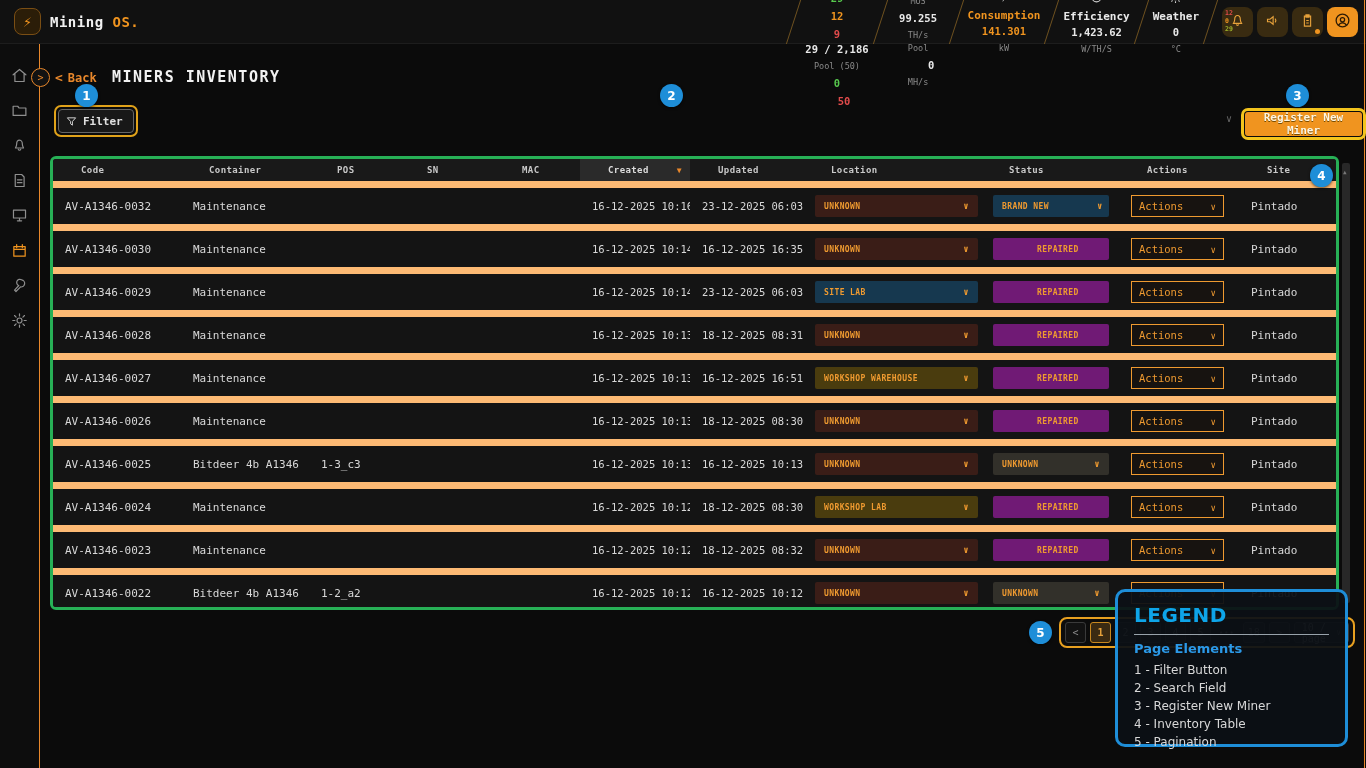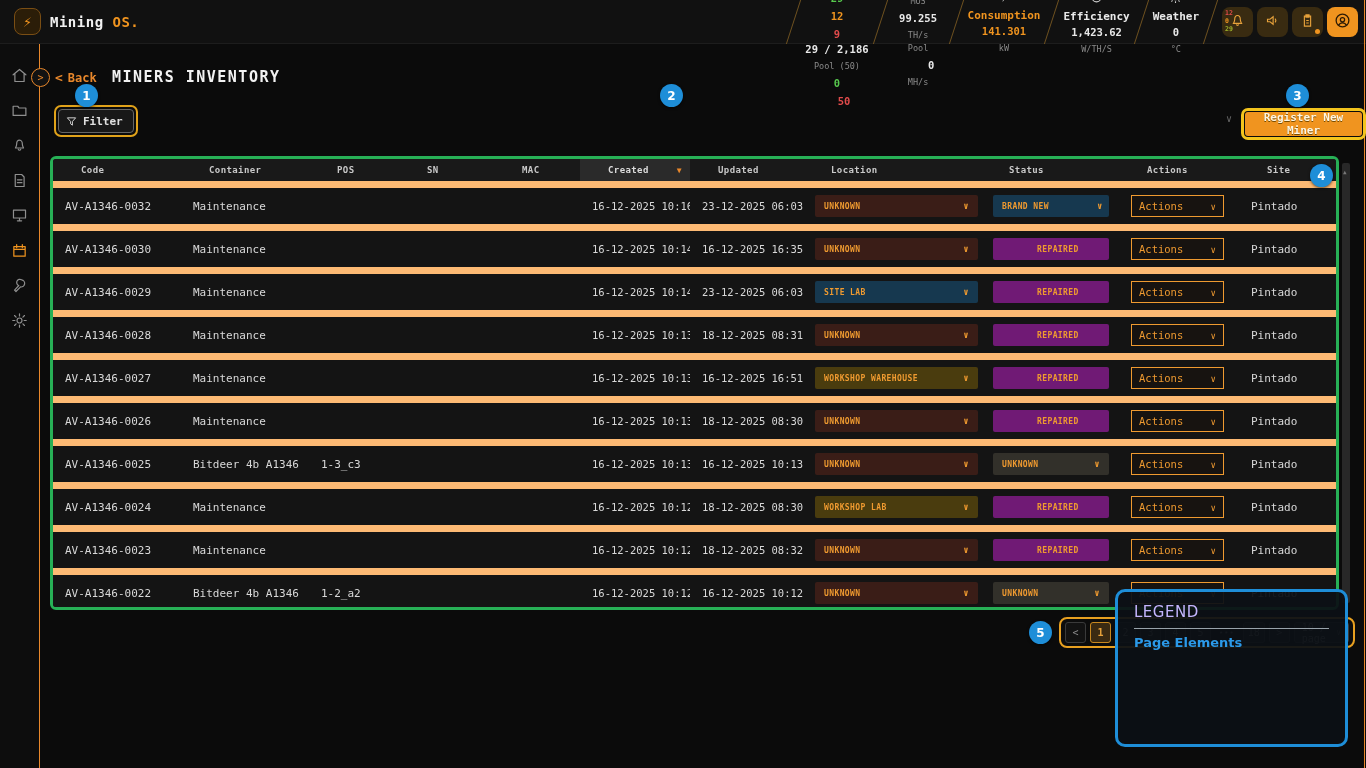--- a/index.html
+++ b/index.html
@@ -74,21 +74,21 @@
   .pbtn.active { background:#3a2a12; border-color:#c8881f; color:#e8a23b; font-weight:bold; }
   .pbtn.dots { border:none; background:transparent; letter-spacing:1px; font-size:7px; }
   .psize { height:21px; border:1px solid #3a3a3a; border-radius:3px; color:#8d8d8d; font-size:10px; display:flex; align-items:center; gap:6px; padding:0 7px; cursor:pointer; background:#121212; }
   .psize::after { content:"∨"; font-size:8px; color:#666; }
   
   .ann-circle { position:absolute; width:23px; height:23px; border-radius:50%; background:#1e8ed8; color:#fff; font-family:"DejaVu Sans","Liberation Sans",sans-serif; font-weight:bold; font-size:12px; display:flex; align-items:center; justify-content:center; z-index:30; box-shadow:0 1px 3px rgba(0,0,0,.6); }
   .ann1 { left:75px; top:84px; } .ann2 { left:660px; top:84px; } .ann3 { left:1286px; top:84px; }
   .ann4 { left:1310px; top:164px; } .ann5 { left:1029px; top:621px; }
   
   .legend { position:absolute; left:1115px; top:589px; width:233px; height:158px; background:rgba(12,16,21,.94); border:3px solid #1e8ed8; border-radius:10px; padding:11px 16px; z-index:40; font-family:"DejaVu Sans","Liberation Sans",sans-serif; }
-  .legend-title { color:#c4b5fd; font-size:15px; font-weight:400; letter-spacing:.5px; }
+  .legend-title { color:#0ea5e9; font-size:20px; font-weight:700; letter-spacing:.5px; }
   .legend hr { border:none; border-top:1px solid #98a2aa; margin:7px 0 6px; }
   .legend-section { color:#2b99e8; font-size:13px; font-weight:bold; margin-bottom:5px; }
   .legend-item { color:#d8d8d8; font-size:12px; line-height:18px; }
 </style>
 </head>
 <body>
 
 <div class="page">
 
   <div class="topbar">
@@ -614,15 +614,22 @@
   <div class="ann-circle ann1">1</div>
   <div class="ann-circle ann2">2</div>
   <div class="ann-circle ann3">3</div>
   <div class="ann-circle ann4">4</div>
   <div class="ann-circle ann5">5</div>
 
   <div class="legend">
     <div class="legend-title">LEGEND</div>
     <hr>
     <div class="legend-section">Page Elements</div>
+    <div>
+        <div class="legend-item">1 - Filter Button</div>
+        <div class="legend-item">2 - Search Field</div>
+        <div class="legend-item">3 - Register New Miner</div>
+        <div class="legend-item">4 - Inventory Table</div>
+        <div class="legend-item">5 - Pagination</div>
+      </div>
   </div>
 
 </div>
 
 </body></html>

